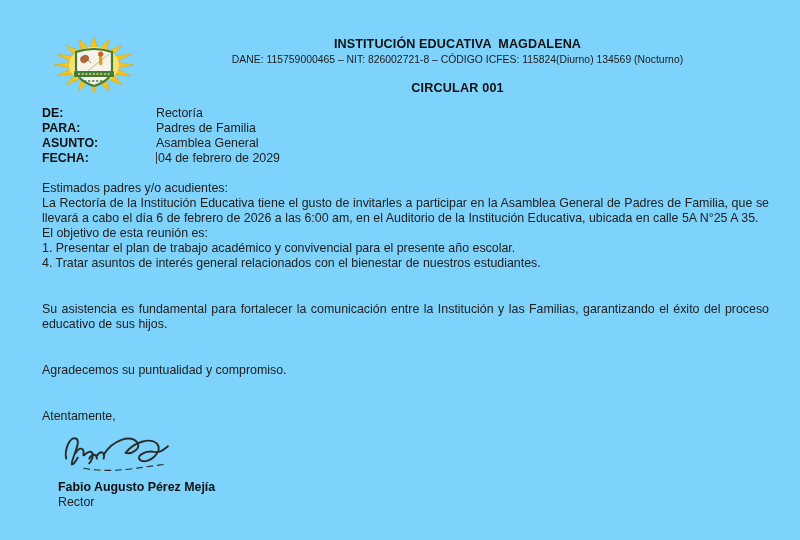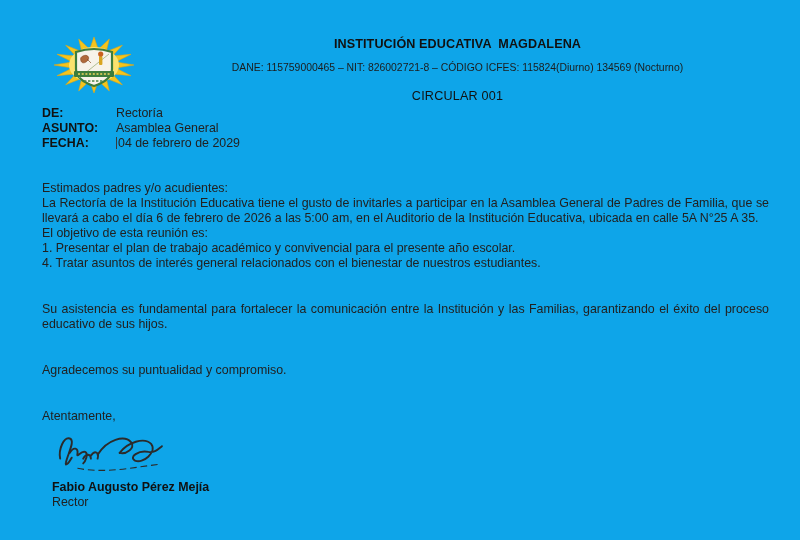--- a/index.html
+++ b/index.html
@@ -1,40 +1,40 @@
 <!DOCTYPE html>
 <html><head>
 <meta charset="utf-8">
 <style>
   html,body{margin:0;padding:0;}
   body{width:800px;height:540px;background:#ffffff;overflow:hidden;}
   .page{
-    position:relative;width:800px;height:540px;background:#0ea5e9;
+    position:relative;width:800px;height:540px;background:#7dd3fc;
     font-family:"Liberation Sans","DejaVu Sans",sans-serif;
     color:#212121;font-size:12.4px;line-height:15px;
   }
   
   .header{position:absolute;left:42px;top:33px;width:727px;display:flex;}
   .logo-box{width:104px;display:flex;justify-content:center;align-items:flex-start;}
   .header-text{flex:1;text-align:center;padding-top:4px;}
   .school-name{font-weight:bold;font-size:12.6px;color:#111;white-space:pre-wrap;letter-spacing:.1px;}
-  .registry{font-size:10.4px;margin-top:8px;color:#1c1c1c;}
-  .doc-title{font-weight:normal;font-size:12.6px;margin-top:14px;color:#111;letter-spacing:.2px;}
+  .registry{font-size:10.4px;color:#1c1c1c;}
+  .doc-title{font-weight:bold;font-size:12.6px;margin-top:14px;color:#111;letter-spacing:.2px;}
   
   .meta{position:absolute;left:42px;top:106px;width:500px;}
   .meta-row{display:flex;height:15px;}
   .meta-label{width:74px;font-weight:bold;color:#111;}
-  .meta-value{flex:1;}
+  .meta-value{flex:1;margin-left:40px;}
   .caret{display:inline-block;width:1px;height:12px;background:#3a3a3a;vertical-align:-2px;margin-right:1px;}
   
   .body-text{position:absolute;left:42px;top:181px;width:727px;}
   .just{text-align:justify;}
   .gap{margin-top:31px;}
   
-  .sig-wrap{margin-top:2px;margin-left:10px;height:48px;}
+  .sig-wrap{margin-top:2px;margin-left:16px;height:48px;}
   .sig-name{font-weight:bold;color:#111;margin-top:2px;}
 </style>
 </head>
 <body>
 
 <div class="page">
 
   <div class="header">
     <div class="logo-box">
       <svg width="84" height="68" viewBox="0 0 84 68">
@@ -56,32 +56,36 @@
       <div class="doc-title">CIRCULAR 001</div>
     </div>
   </div>
 
   <div class="meta">
     <div class="meta-row">
       <span class="meta-label">DE:</span>
       <span class="meta-value">Rectoría</span>
     </div>
     <div class="meta-row">
+      <span class="meta-label">PARA:</span>
+      <span class="meta-value">Padres de Familia</span>
+    </div>
+    <div class="meta-row">
       <span class="meta-label">ASUNTO:</span>
       <span class="meta-value">Asamblea General</span>
     </div>
     <div class="meta-row">
       <span class="meta-label">FECHA:</span>
       <span class="meta-value"><span class="caret"></span><span>04 de febrero de 2029</span></span>
     </div>
   </div>
 
   <div class="body-text">
     <div>Estimados padres y/o acudientes:</div>
-    <div class="just">La Rectoría de la Institución Educativa tiene el gusto de invitarles a participar en la Asamblea General de Padres de Familia, que se llevará a cabo el día 6 de febrero de 2026 a las 5:00 am, en el Auditorio de la Institución Educativa, ubicada en calle 5A N°25 A 35.</div>
+    <div class="just">La Rectoría de la Institución Educativa tiene el gusto de invitarles a participar en la Asamblea General de Padres de Familia, que se llevará a cabo el día 6 de febrero de 2026 a las 6:00 am, en el Auditorio de la Institución Educativa, ubicada en calle 5A N°25 A 35.</div>
     <div>El objetivo de esta reunión es:</div>
     <div class="just">1. Presentar el plan de trabajo académico y convivencial para el presente año escolar.</div>
     <div class="just">4. Tratar asuntos de interés general relacionados con el bienestar de nuestros estudiantes.</div>
     <div class="just gap">Su asistencia es fundamental para fortalecer la comunicación entre la Institución y las Familias, garantizando el éxito del proceso educativo de sus hijos.</div>
     <div class="gap">Agradecemos su puntualidad y compromiso.</div>
     <div class="gap">Atentamente,</div>
 
     <div class="sig-wrap">
       <svg width="120" height="48" viewBox="0 0 120 50">
         <g fill="none" stroke="#2b2b2b" stroke-width="2" stroke-linecap="round" stroke-linejoin="round">

